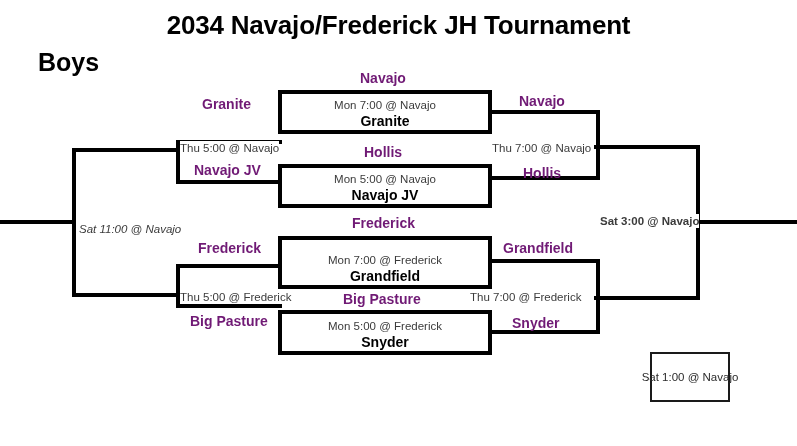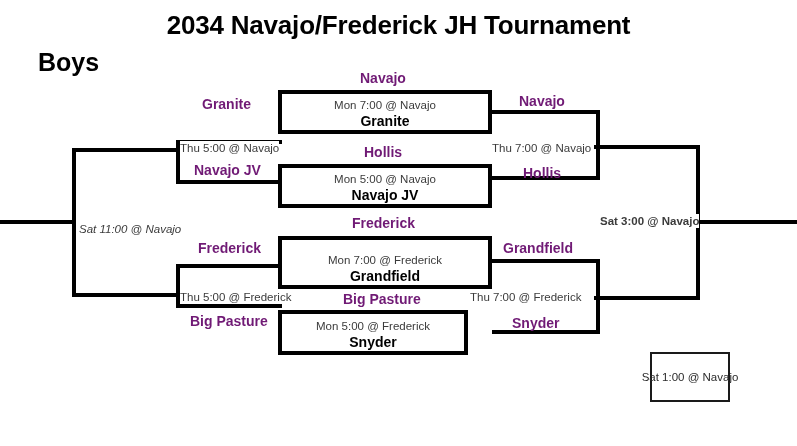--- a/index.html
+++ b/index.html
@@ -99,21 +99,21 @@
     <div class="gb-team">Navajo JV</div>
   </div>
 
   <div class="abs teamlabel" style="left:352px;top:215px;">Frederick</div>
   <div class="abs gamebox" style="left:278px;top:236px;width:214px;height:53px;">
     <div class="gb-time">Mon 7:00 @ Frederick</div>
     <div class="gb-team">Grandfield</div>
   </div>
 
   <div class="abs teamlabel" style="left:343px;top:291px;">Big Pasture</div>
-  <div class="abs gamebox" style="left:278px;top:310px;width:190px;height:45px;">
+  <div class="abs gamebox" style="left:278px;top:310px;width:214px;height:45px;">
     <div class="gb-time">Mon 5:00 @ Frederick</div>
     <div class="gb-team">Snyder</div>
   </div>
 
   <div class="abs hline" style="left:492px;top:110px;width:108px;"></div>
   <div class="abs hline" style="left:492px;top:176px;width:108px;"></div>
   <div class="abs vline" style="left:596px;top:110px;height:70px;"></div>
   <div class="abs teamlabel" style="left:519px;top:93px;">Navajo</div>
   <div class="abs teamlabel" style="left:523px;top:165px;">Hollis</div>
   <div class="abs timelabel" style="left:492px;top:141px;">Thu 7:00 @ Navajo</div>

